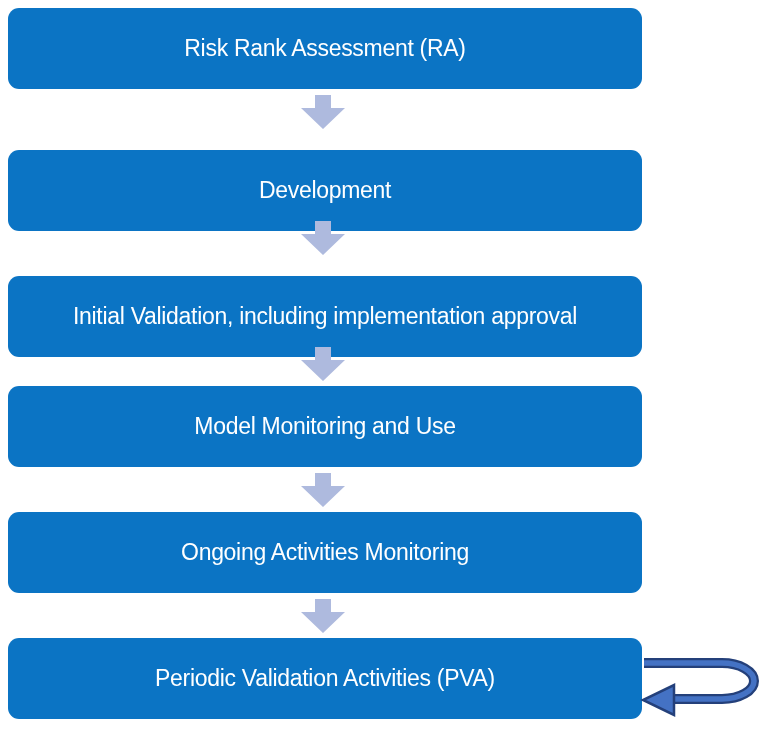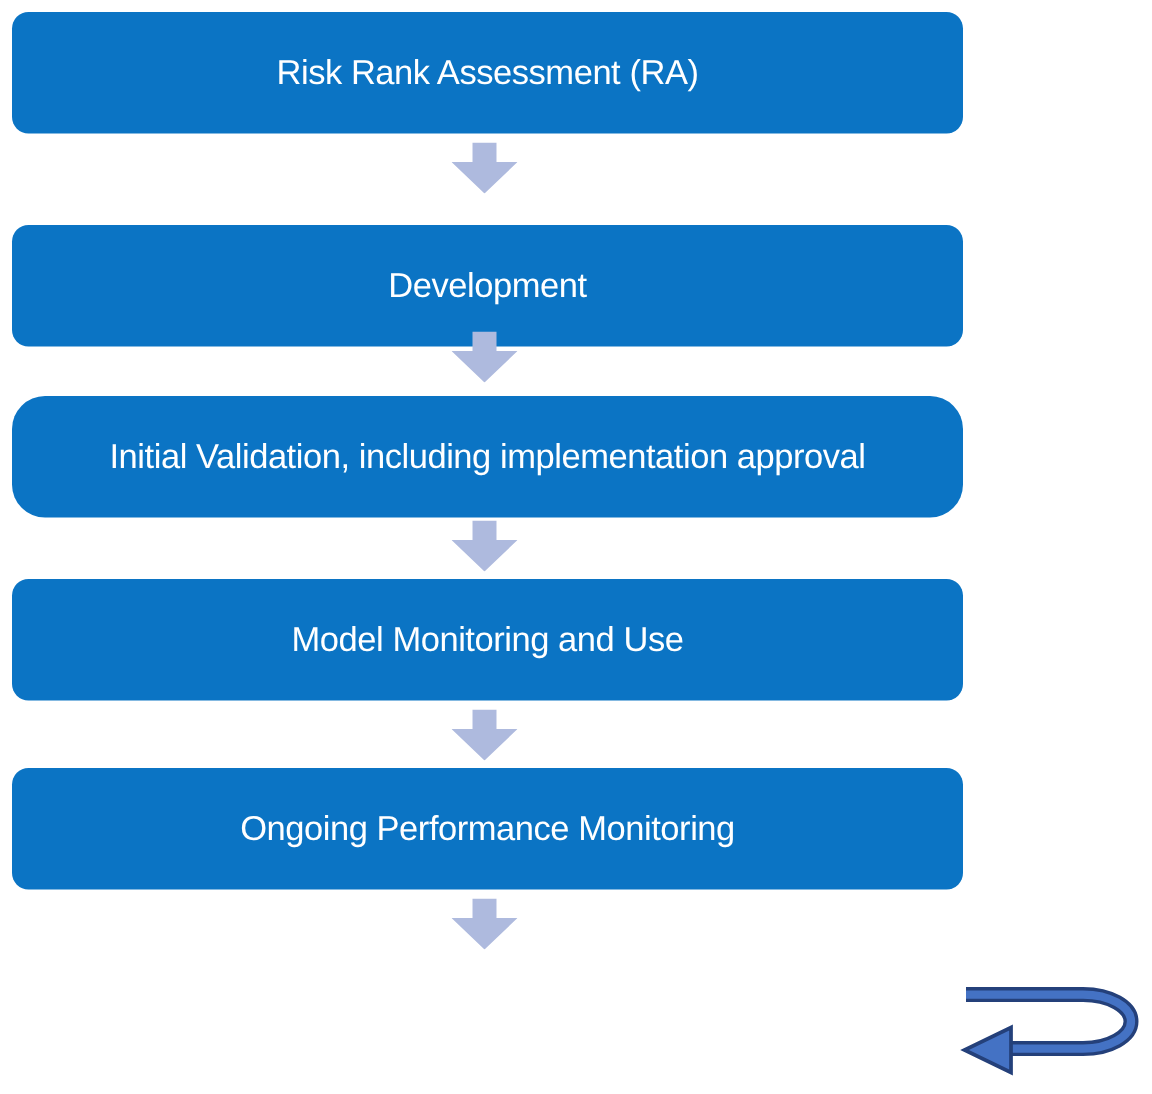--- a/index.html
+++ b/index.html
@@ -64,21 +64,21 @@
   }
   .loop-head {
     fill: var(--loop-fill, #4472c4);
     stroke: var(--loop-outline, #24407a);
     stroke-width: 2.5;
     stroke-linejoin: miter;
   }
   
   .pos-box-0 { top: 8px; }
   .pos-box-1 { top: 134px; margin-top: 16px; }
-  .pos-box-2 { top: 264px; border-radius: 22px; }
+  .pos-box-2 { top: 276px; }
   .pos-box-3 { top: 386px; }
   .pos-box-4 { top: 512px; }
   .pos-box-5 { top: 638px; }
   .pos-arrow-0 { top: 95px; }
   .pos-arrow-1 { top: 221px; }
   .pos-arrow-2 { top: 347px; }
   .pos-arrow-3 { top: 473px; }
   .pos-arrow-4 { top: 599px; }
 </style>
 </head>
@@ -112,27 +112,30 @@
 
   <div class="step-box pos-box-3">
     <span class="step-label">Model Monitoring and Use</span>
   </div>
 
   <svg class="down-arrow pos-arrow-3" viewBox="0 0 44 34">
     <path class="arrow-shape" d="M14 0 H30 V13 H44 L22 34 L0 13 H14 Z"></path>
   </svg>
 
   <div class="step-box pos-box-4">
-    <span class="step-label">Ongoing Performance Monitoring</span>
+    <span class="step-label">Ongoing Activities Monitoring</span>
   </div>
 
   <svg class="down-arrow pos-arrow-4" viewBox="0 0 44 34">
     <path class="arrow-shape" d="M14 0 H30 V13 H44 L22 34 L0 13 H14 Z"></path>
   </svg>
 
+  <div class="step-box pos-box-5">
+    <span class="step-label">Periodic Validation Activities (PVA)</span>
+  </div>
 
   <svg class="loop-arrow" viewBox="0 0 132 81">
     <path class="loop-outer" d="M 8 15 H 86 A 32 18 0 1 1 86 51 H 38"></path>
     <path class="loop-inner" d="M 8 15 H 86 A 32 18 0 1 1 86 51 H 38"></path>
     <polygon class="loop-head" points="38,37 38,67 7,52"></polygon>
   </svg>
 
 </div>
 
 </body></html>

